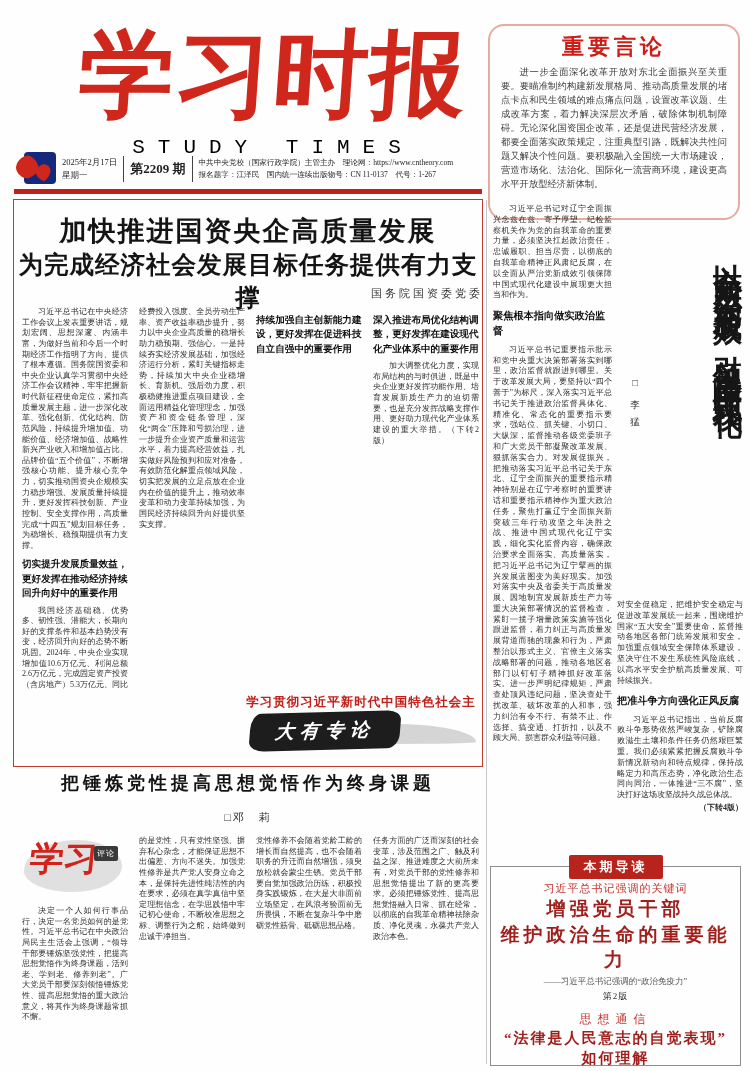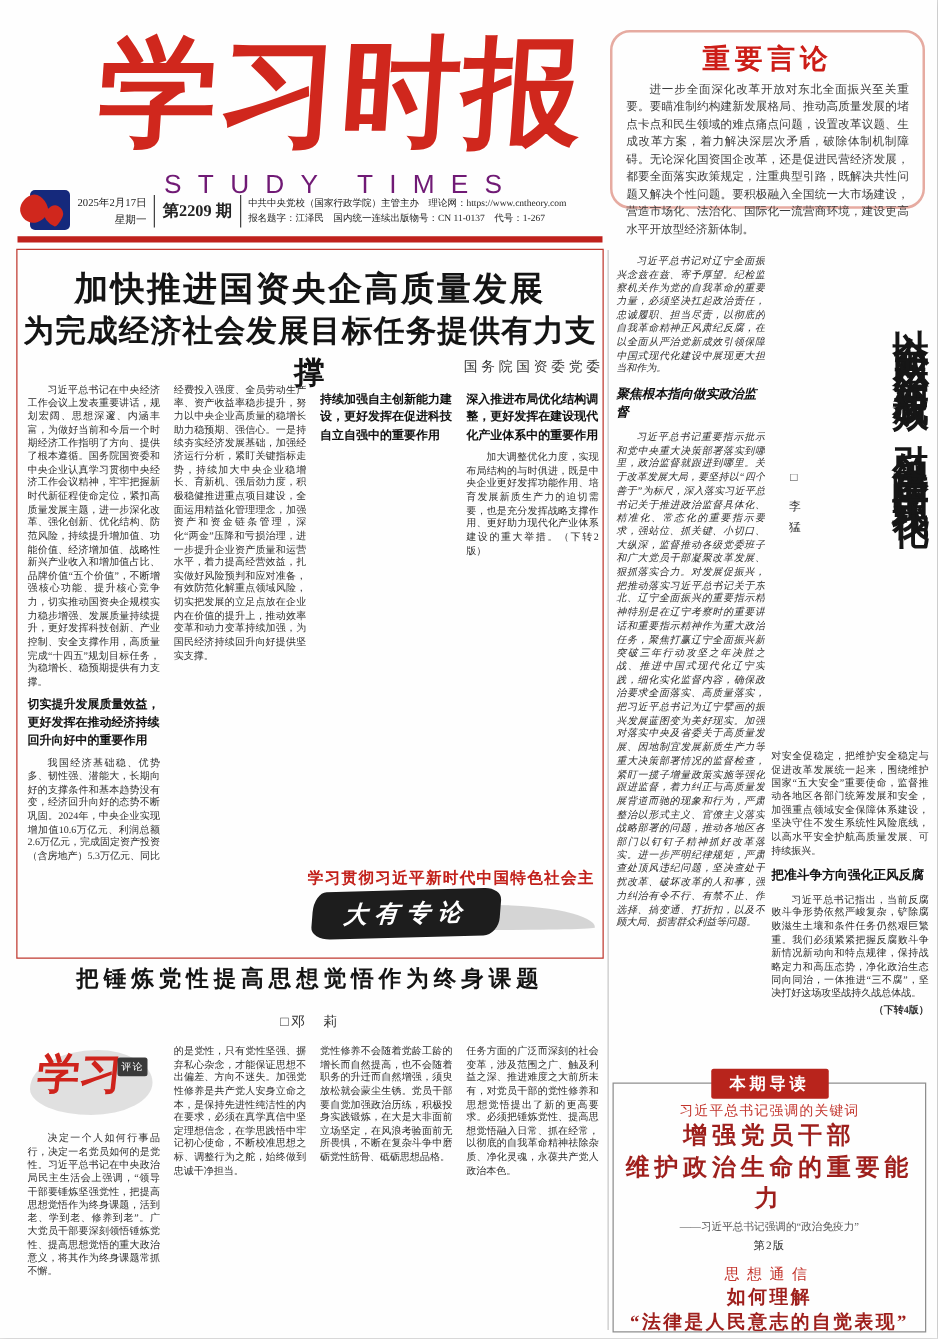--- a/index.html
+++ b/index.html
@@ -7,38 +7,38 @@
         overflow:hidden;box-shadow:0 0 8px rgba(0,0,0,.45);
         font-family:"Liberation Serif","DejaVu Serif",serif;}
   .abs{position:absolute;}
 
   
   #masthead-title{left:66px;top:18px;width:414px;height:118px;
     font-size:95px;line-height:112px;font-weight:900;color:#d0271d;
     text-align:center;letter-spacing:2px;transform:skewX(-4deg);
     font-family:"DejaVu Serif",serif;}
   #masthead-sub{left:66px;top:136px;width:414px;text-align:center;
-    font-size:21px;letter-spacing:13px;color:#701a75;font-family:Liberation Sans, sans-serif;}
+    font-size:21px;letter-spacing:13px;color:#000000;font-family:Liberation Mono, monospace;}
 
   
   #infobar{left:14px;top:150px;width:468px;height:38px;display:flex;align-items:center;}
   #paper-logo{width:44px;height:34px;position:relative;flex:0 0 auto;}
   #logo-blue{position:absolute;left:10px;top:0;width:32px;height:32px;background:#15297c;border-radius:4px;}
   #logo-red1{position:absolute;left:2px;top:4px;width:22px;height:22px;background:#d0271d;
     border-radius:60% 40% 55% 45%/50% 60% 40% 50%;transform:rotate(-20deg);}
   #logo-red2{position:absolute;left:22px;top:12px;width:14px;height:16px;background:#d0271d;
     border-radius:50% 50% 20% 80%/60% 40% 60% 40%;transform:rotate(25deg);}
   .ib-sep{width:1px;height:26px;background:#444;margin:0 6px;flex:0 0 auto;}
-  #ib-date{flex:0 0 auto;text-align:right;font-size:8.5px;color:#222;line-height:1.5;margin-left:4px;}
+  #ib-date{flex:0 0 auto;text-align:left;font-size:8.5px;color:#222;line-height:1.5;margin-left:4px;}
   #ib-issue{flex:0 0 auto;font-size:13px;color:#222;font-weight:600;}
   #ib-lines{flex:1 1 auto;font-size:7.6px;color:#222;line-height:1.6;}
   #red-rule{left:14px;top:189px;width:468px;height:5px;background:#bf211c;}
 
   
-  #quote-box{left:488px;top:24px;width:252px;height:143px;border:2px solid #e6aba1;
+  #quote-box{left:488px;top:24px;width:252px;height:196px;border:2px solid #e6aba1;
     border-radius:16px;box-sizing:border-box;padding:6px 11px 4px;}
   #quote-title{text-align:center;font-size:22px;font-weight:900;color:#cc1d17;
     letter-spacing:4px;margin:0 0 4px;font-family:"Liberation Sans",sans-serif;}
   #quote-body{font-size:9.3px;line-height:1.5;color:#3c3c3c;text-align:justify;text-indent:2em;}
 
   
   #main-box{left:13px;top:199px;width:470px;height:568px;border:1.5px solid #c03a30;box-sizing:border-box;}
   #main-h1{left:13px;top:213px;width:470px;text-align:center;font-size:27px;font-weight:900;
     color:#141414;letter-spacing:2px;}
   #main-h2{left:13px;top:248px;width:470px;text-align:center;font-size:24.5px;font-weight:900;
@@ -68,21 +68,21 @@
   #a2-stamp{position:relative;width:100%;height:66px;margin-bottom:4px;}
   #a2-stamp-bg{position:absolute;left:2px;top:4px;width:98px;height:52px;background:#d8d8d8;
     border-radius:55% 45% 50% 50%/60% 50% 50% 40%;opacity:.8;}
   #a2-stamp-main{position:absolute;left:8px;top:0px;font-size:34px;font-weight:900;color:#cf231c;
     transform:skewX(-6deg);font-family:"DejaVu Serif",serif;}
   #a2-stamp-sub{position:absolute;left:72px;top:10px;background:#3a3a3a;color:#fff;font-size:8px;
     padding:2px 3px;border-radius:2px;letter-spacing:1px;}
 
   
   #v-divider{left:486px;top:200px;width:1px;height:864px;background:#c7c7c7;}
-  #r-col-left{left:493px;top:204px;width:119px;height:646px;overflow:hidden;font-style:italic;}
+  #r-col-left{left:493px;top:204px;width:119px;height:646px;overflow:hidden;}
   .rt{font-size:8px;line-height:1.35;color:#2e2e2e;text-align:justify;text-indent:2em;margin:0 0 2px;}
   .rh{font-size:10.2px;line-height:1.5;font-weight:900;color:#101010;margin:7px 0 6px;
       font-family:"Liberation Sans",sans-serif;}
   #r-headline{left:622px;top:240px;width:120px;height:352px;writing-mode:vertical-rl;
     font-size:29px;font-weight:900;color:#161616;line-height:1.0;}
   #r-headline .vcol{display:inline-block;letter-spacing:6px;margin-left:8px;}
   #r-headline .vcol.offset{margin-top:26px;}
   #r-byline{left:628px;top:378px;writing-mode:vertical-rl;font-size:9.5px;color:#333;letter-spacing:4px;}
   #r-col-right{left:617px;top:600px;width:126px;height:250px;overflow:hidden;}
   .cont{font-weight:700;}
@@ -205,18 +205,18 @@
   </div>
 
   <div class="abs" id="guide-box">
     <div id="guide-tab">本期导读</div>
     <div class="g-tag">习近平总书记强调的关键词</div>
     <div class="g-title">增强党员干部</div>
     <div class="g-title">维护政治生命的重要能力</div>
     <div class="g-note">——习近平总书记强调的“政治免疫力”</div>
     <div class="g-page">第2版</div>
     <div class="g-tag2">思想通信</div>
+    <div class="g-title small">“法律是人民意志的自觉表现”</div>
     <div class="g-title small">如何理解</div>
-    <div class="g-title small">“法律是人民意志的自觉表现”</div>
     <div class="g-page">第4版</div>
   </div>
 
 </div>
 
 </body></html>

